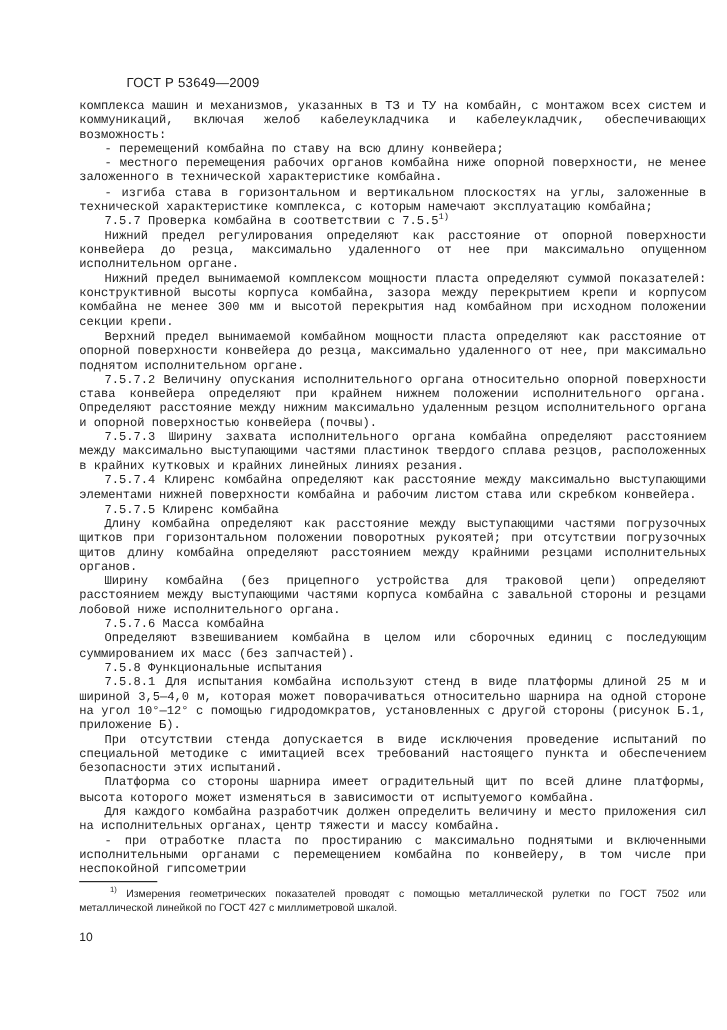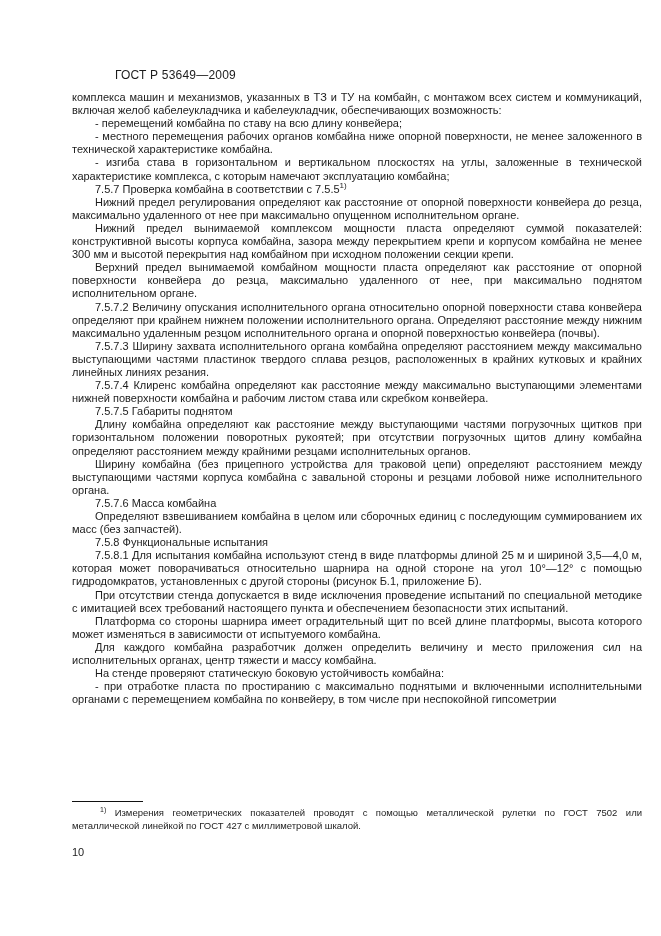--- a/index.html
+++ b/index.html
@@ -31,20 +31,21 @@
     left: 72px;
     top: 91px;
     width: 570px;
     font-size: 11px;
     line-height: 13.1px;
     text-align: justify;
   }
   .text-body p {
     margin: 0;
     padding: 0;
+    font-family: Liberation Mono, monospace;
   }
   .para.indent, .para.list {
     text-indent: 23px;
   }
   sup {
     font-size: 8px;
     line-height: 0;
     vertical-align: super;
   }
   .footnote-block {
@@ -89,31 +90,30 @@
       <p class="para list"><span>- перемещений комбайна по ставу на всю длину конвейера;</span></p>
       <p class="para list"><span>- местного перемещения рабочих органов комбайна ниже опорной поверхности, не менее заложенного в технической характеристике комбайна.</span></p>
       <p class="para list"><span>- изгиба става в горизонтальном и вертикальном плоскостях на углы, заложенные в технической характеристике комплекса, с которым намечают эксплуатацию комбайна;</span></p>
       <p class="para indent"><span>7.5.7 Проверка комбайна в соответствии с 7.5.5</span><sup>1)</sup></p>
       <p class="para indent"><span>Нижний предел регулирования определяют как расстояние от опорной поверхности конвейера до резца, максимально удаленного от нее при максимально опущенном исполнительном органе.</span></p>
       <p class="para indent"><span>Нижний предел вынимаемой комплексом мощности пласта определяют суммой показателей: конструктивной высоты корпуса комбайна, зазора между перекрытием крепи и корпусом комбайна не менее 300 мм и высотой перекрытия над комбайном при исходном положении секции крепи.</span></p>
       <p class="para indent"><span>Верхний предел вынимаемой комбайном мощности пласта определяют как расстояние от опорной поверхности конвейера до резца, максимально удаленного от нее, при максимально поднятом исполнительном органе.</span></p>
       <p class="para indent"><span>7.5.7.2 Величину опускания исполнительного органа относительно опорной поверхности става конвейера определяют при крайнем нижнем положении исполнительного органа. Определяют расстояние между нижним максимально удаленным резцом исполнительного органа и опорной поверхностью конвейера (почвы).</span></p>
       <p class="para indent"><span>7.5.7.3 Ширину захвата исполнительного органа комбайна определяют расстоянием между максимально выступающими частями пластинок твердого сплава резцов, расположенных в крайних кутковых и крайних линейных линиях резания.</span></p>
       <p class="para indent"><span>7.5.7.4 Клиренс комбайна определяют как расстояние между максимально выступающими элементами нижней поверхности комбайна и рабочим листом става или скребком конвейера.</span></p>
-      <p class="para indent"><span>7.5.7.5 Габариты поднятом</span></p>
+      <p class="para indent"><span>7.5.7.5 Клиренс комбайна</span></p>
       <p class="para indent"><span>Длину комбайна определяют как расстояние между выступающими частями погрузочных щитков при горизонтальном положении поворотных рукоятей; при отсутствии погрузочных щитов длину комбайна определяют расстоянием между крайними резцами исполнительных органов.</span></p>
       <p class="para indent"><span>Ширину комбайна (без прицепного устройства для траковой цепи) определяют расстоянием между выступающими частями корпуса комбайна с завальной стороны и резцами лобовой ниже исполнительного органа.</span></p>
       <p class="para indent"><span>7.5.7.6 Масса комбайна</span></p>
       <p class="para indent"><span>Определяют взвешиванием комбайна в целом или сборочных единиц с последующим суммированием их масс (без запчастей).</span></p>
       <p class="para indent"><span>7.5.8 Функциональные испытания</span></p>
       <p class="para indent"><span>7.5.8.1 Для испытания комбайна используют стенд в виде платформы длиной 25 м и шириной 3,5—4,0 м, которая может поворачиваться относительно шарнира на одной стороне на угол 10°—12° с помощью гидродомкратов, установленных с другой стороны (рисунок Б.1, приложение Б).</span></p>
       <p class="para indent"><span>При отсутствии стенда допускается в виде исключения проведение испытаний по специальной методике с имитацией всех требований настоящего пункта и обеспечением безопасности этих испытаний.</span></p>
       <p class="para indent"><span>Платформа со стороны шарнира имеет оградительный щит по всей длине платформы, высота которого может изменяться в зависимости от испытуемого комбайна.</span></p>
       <p class="para indent"><span>Для каждого комбайна разработчик должен определить величину и место приложения сил на исполнительных органах, центр тяжести и массу комбайна.</span></p>
-      <p class="para indent"><span>На стенде проверяют статическую боковую устойчивость комбайна:</span></p>
       <p class="para list"><span>- при отработке пласта по простиранию с максимально поднятыми и включенными исполнительными органами с перемещением комбайна по конвейеру, в том числе при неспокойной гипсометрии</span></p>
     </div>
 
   <div class="footnote-block">
     <hr class="footnote-rule">
     <p class="footnote-text"><sup>1)</sup><span> Измерения геометрических показателей проводят с помощью металлической рулетки по ГОСТ 7502 или металлической линейкой по ГОСТ 427 с миллиметровой шкалой.</span></p>
   </div>
 
   <div class="page-number">10</div>
 

